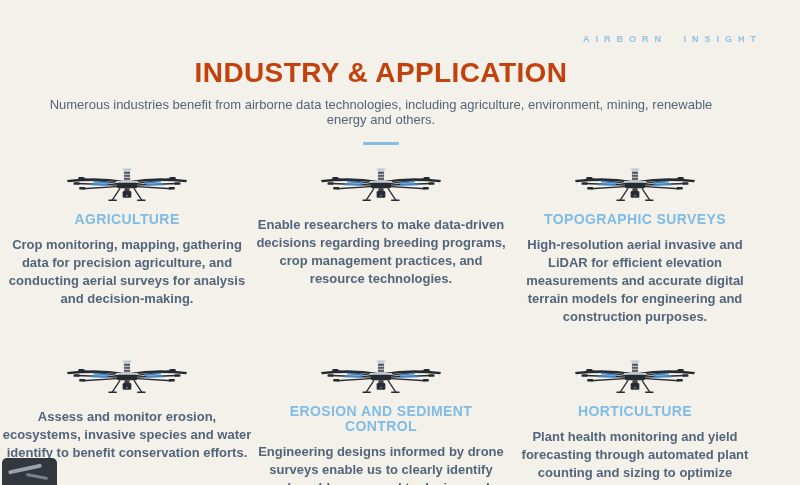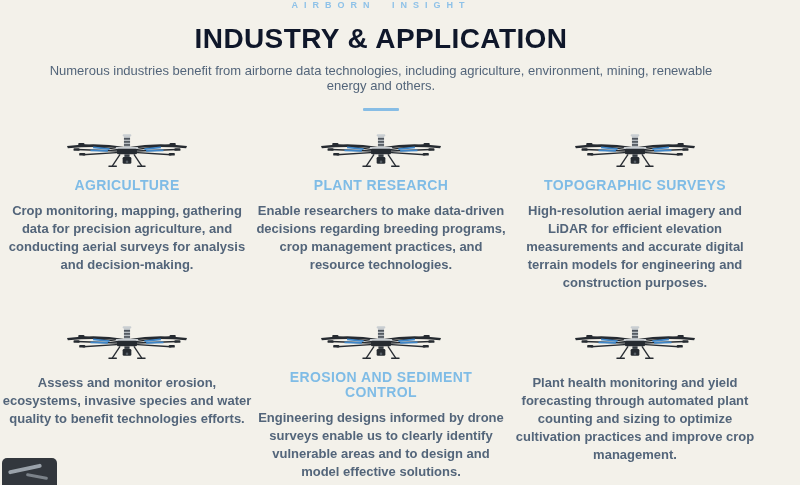--- a/index.html
+++ b/index.html
@@ -7,36 +7,37 @@
   body {
     width: 800px; height: 485px;
     background: #f3f1ea;
     font-family: "Liberation Sans", sans-serif;
     overflow: hidden;
     position: relative;
   }
   .container { width: 762px; margin: 0; }
 
   .eyebrow {
-    text-align: center;
+    padding-top: 34px;
+    text-align: right;
     font-size: 9px;
     line-height: 10px;
     font-weight: 700;
     letter-spacing: 6px;
     word-spacing: 8px;
     color: #8fc2e8;
   }
   .page-title {
     margin: 13px 0 0;
     text-align: center;
     font-size: 28px;
     line-height: 32px;
     font-weight: 700;
     letter-spacing: 0.4px;
-    color: #0f172a;
+    color: #c2410c;
   }
   .page-subtitle {
     margin: 8px auto 4px;
     text-align: center;
     font-size: 13px;
     line-height: 15px;
     color: #53657a;
     width: 700px;
   }
   .divider {
@@ -163,51 +164,51 @@
           <use href="#drone-sym"></use>
         </svg>
       <h3 class="card-title">AGRICULTURE</h3>
       <p class="card-desc">Crop monitoring, mapping, gathering data for precision agriculture, and conducting aerial surveys for analysis and decision-making.</p>
     </div>
 
     <div class="card">
       <svg class="drone">
           <use href="#drone-sym"></use>
         </svg>
-      <h3 class="card-title">PLANT RESEARCH</h3>
       <p class="card-desc">Enable researchers to make data-driven decisions regarding breeding programs, crop management practices, and resource technologies.</p>
     </div>
 
     <div class="card">
       <svg class="drone">
           <use href="#drone-sym"></use>
         </svg>
       <h3 class="card-title">TOPOGRAPHIC SURVEYS</h3>
-      <p class="card-desc">High-resolution aerial imagery and LiDAR for efficient elevation measurements and accurate digital terrain models for engineering and construction purposes.</p>
-    </div>
-
-    <div class="card">
-      <svg class="drone">
-          <use href="#drone-sym"></use>
-        </svg>
-      <p class="card-desc">Assess and monitor erosion, ecosystems, invasive species and water quality to benefit technologies efforts.</p>
+      <p class="card-desc">High-resolution aerial invasive and LiDAR for efficient elevation measurements and accurate digital terrain models for engineering and construction purposes.</p>
+    </div>
+
+    <div class="card">
+      <svg class="drone">
+          <use href="#drone-sym"></use>
+        </svg>
+      <p class="card-desc">Assess and monitor erosion, ecosystems, invasive species and water identify to benefit conservation efforts.</p>
     </div>
 
     <div class="card">
       <svg class="drone">
           <use href="#drone-sym"></use>
         </svg>
       <h3 class="card-title">EROSION AND SEDIMENT CONTROL</h3>
       <p class="card-desc">Engineering designs informed by drone surveys enable us to clearly identify vulnerable areas and to design and model effective solutions.</p>
     </div>
 
     <div class="card">
       <svg class="drone">
           <use href="#drone-sym"></use>
         </svg>
+      <h3 class="card-title">HORTICULTURE</h3>
       <p class="card-desc">Plant health monitoring and yield forecasting through automated plant counting and sizing to optimize cultivation practices and improve crop management.</p>
     </div>
 
   </div>
 </div>
 
 <div class="corner-fragment">
   <div class="sliver1"></div>
   <div class="sliver2"></div>
 </div>

